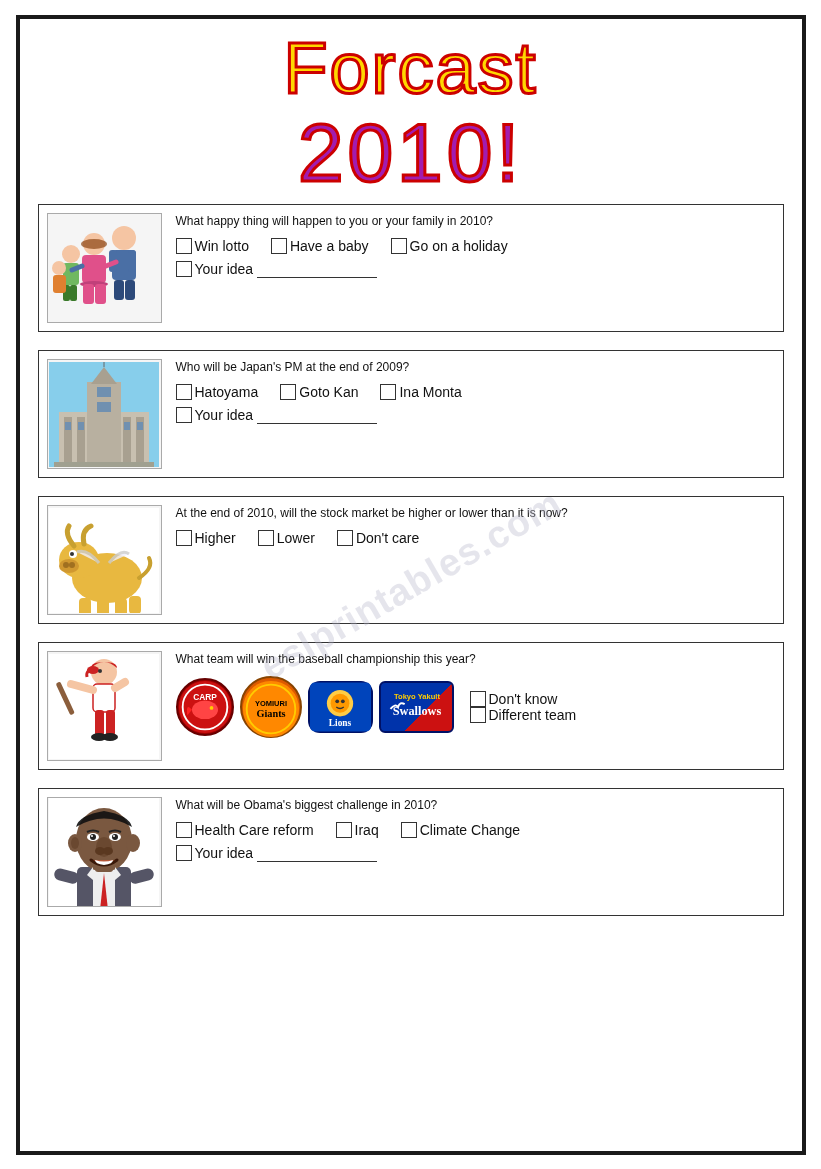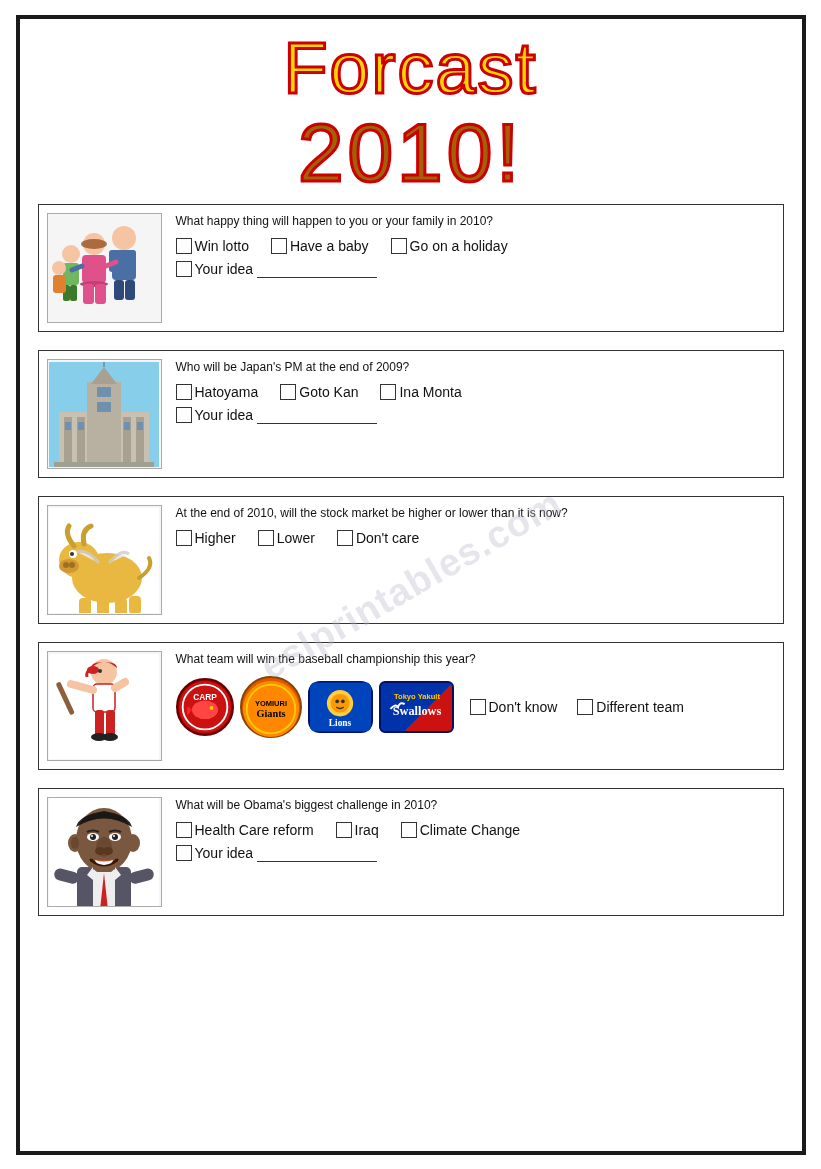--- a/index.html
+++ b/index.html
@@ -31,21 +31,21 @@
       color: #FFD700;
       -webkit-text-stroke: 3px #cc0000;
       text-stroke: 3px #cc0000;
       letter-spacing: 2px;
       line-height: 1.1;
       display: block;
     }
     .title-year {
       font-family: Impact, Arial Black, sans-serif;
       font-size: 82px;
-      color: #a16207;
+      color: #a21caf;
       -webkit-text-stroke: 3px #cc0000;
       text-stroke: 3px #cc0000;
       letter-spacing: 4px;
       line-height: 1.1;
       display: block;
     }
     .section {
       display: flex;
       flex-direction: row;
       align-items: flex-start;
@@ -137,22 +137,21 @@
       font-size: 11px;
       color: white;
       flex-shrink: 0;
     }
     .logo-carp {
       background: radial-gradient(circle, #cc0000, #8b0000);
       border: 2px solid #600;
     }
     .baseball-right-options {
       display: flex;
-      flex-direction: row;
-      gap: 6px;
+      flex-direction: column;
       margin-left: 10px;
     }
   </style>
 </head>
 <body>
 
 <div class="page">
 
   <div class="watermark">eslprintables.com</div>
 

